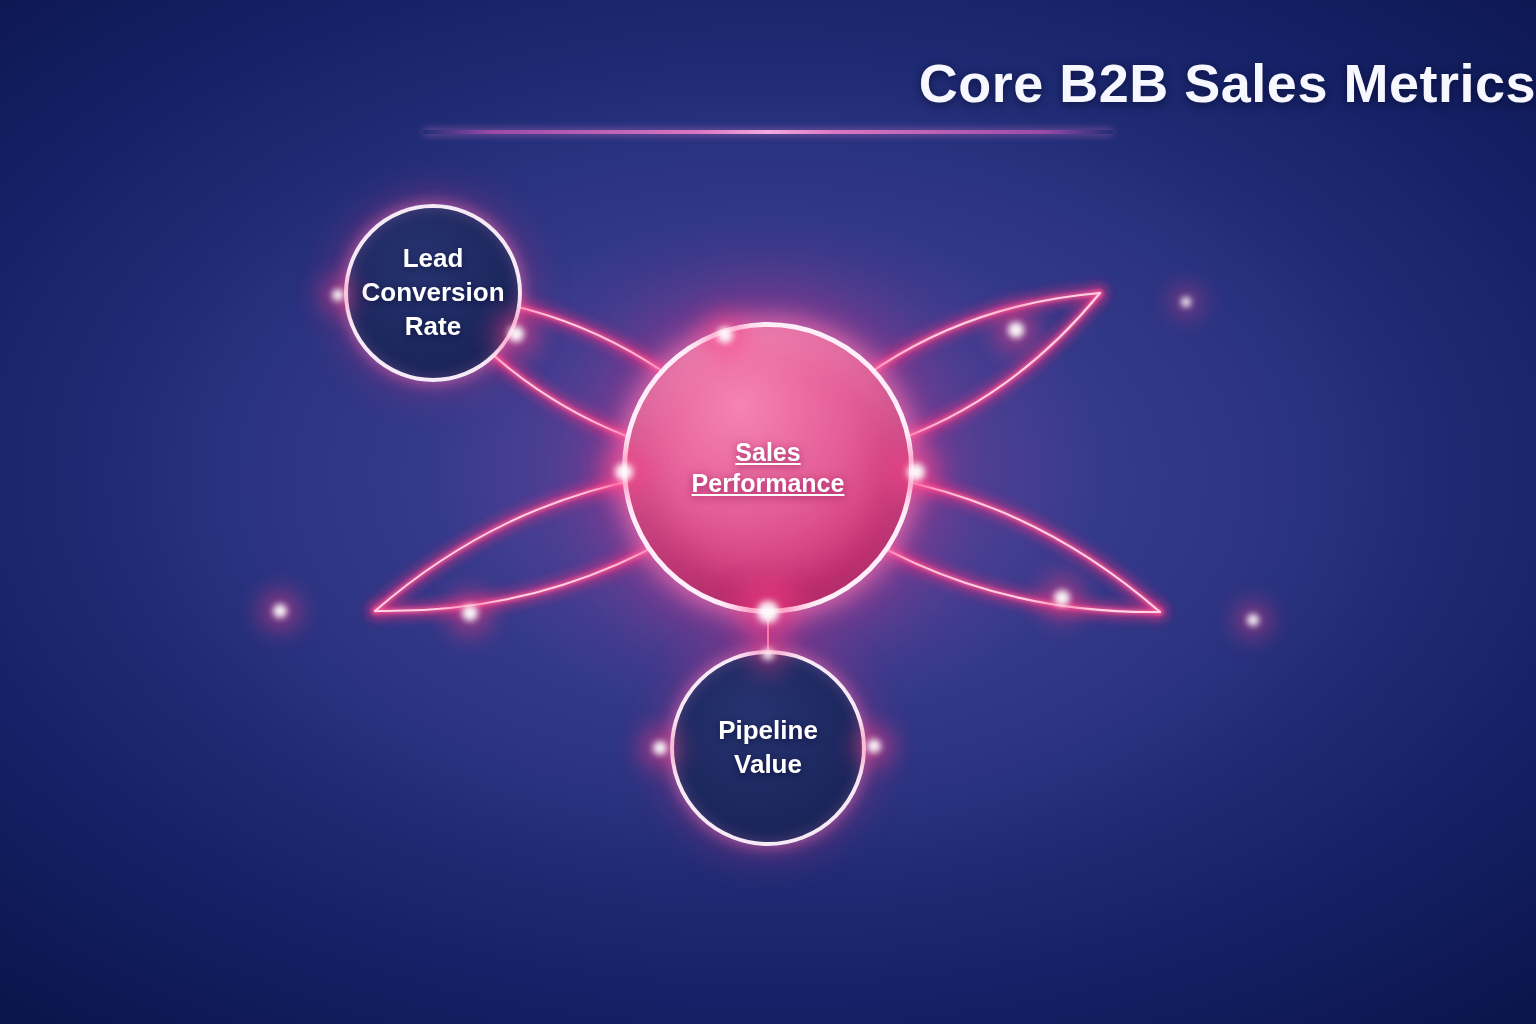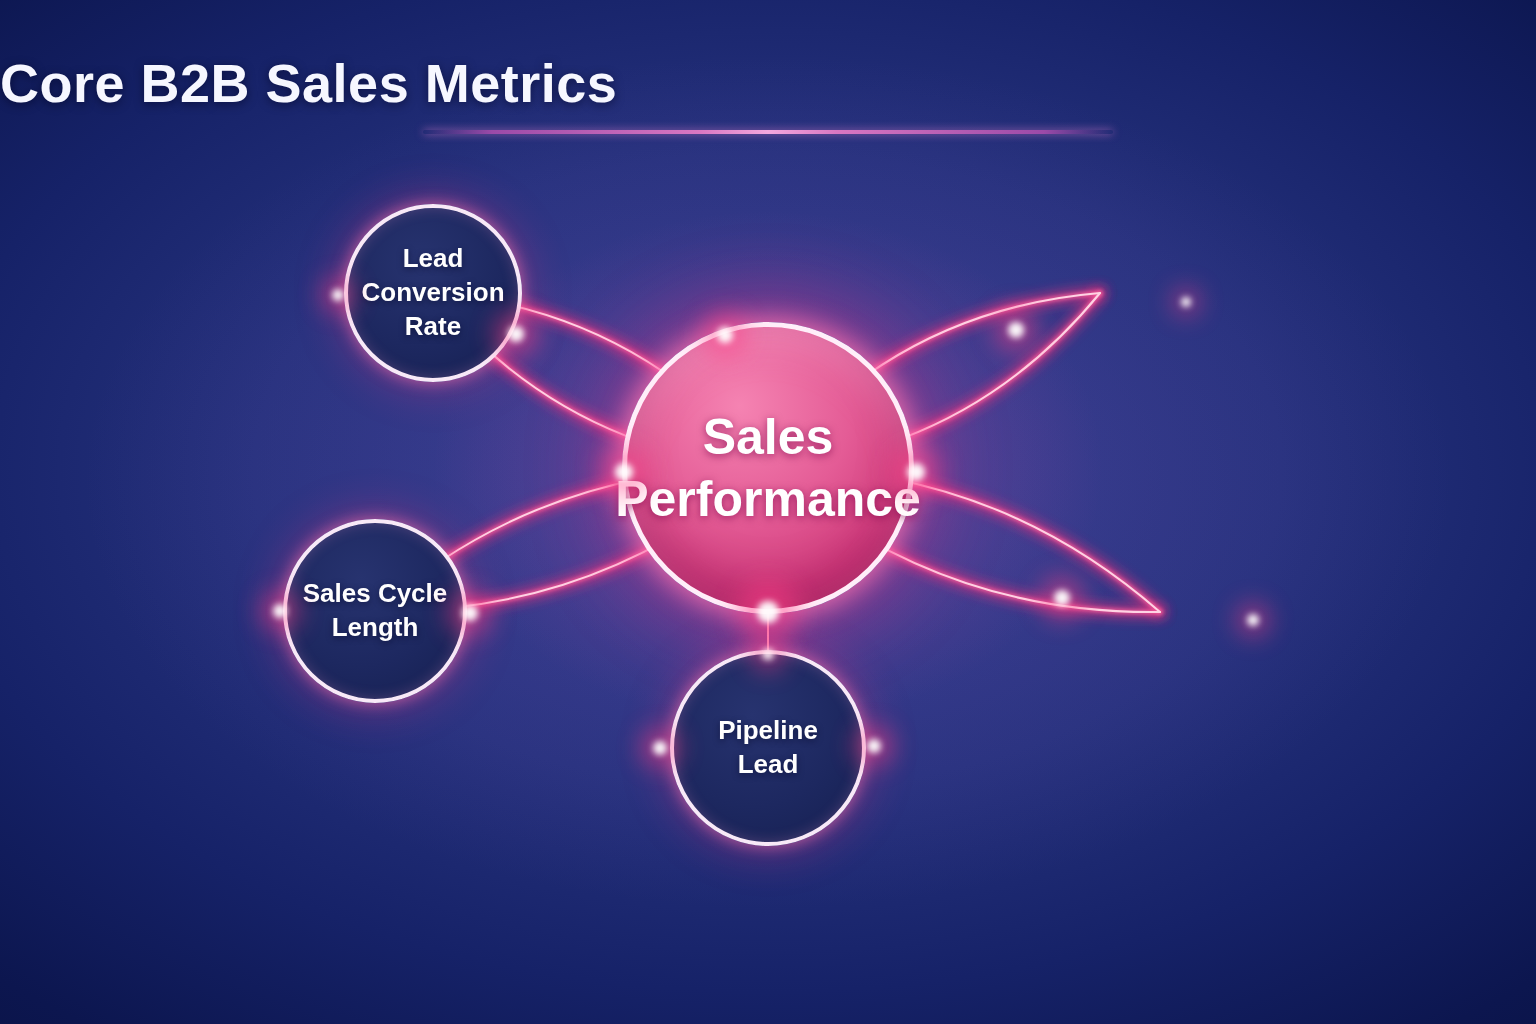--- a/index.html
+++ b/index.html
@@ -14,21 +14,21 @@
   .stage { position: absolute; inset: 0; }
 
   .center-haze {
     position: absolute; left: 338px; top: 138px; width: 860px; height: 660px;
     background: radial-gradient(closest-side, rgba(205,80,175,0.24), rgba(205,80,175,0.10) 55%, rgba(205,80,175,0) 78%);
     pointer-events: none;
   }
 
   .title {
     position: absolute; top: 52px; left: 0; width: 100%;
-    text-align: left; color: #f6f7ff;
+    text-align: right; color: #f6f7ff;
     font-size: 54px; font-weight: 700; letter-spacing: 0.5px;
     text-shadow: 0 2px 10px rgba(0,0,30,0.55);
   }
   .title-underline {
     position: absolute; top: 130px; left: 50%; transform: translateX(-50%);
     width: 690px; height: 4px; border-radius: 3px;
     background: linear-gradient(90deg, rgba(120,40,140,0) 0%, #9b4aa8 10%, #d977c2 40%,
                 #f3a8de 50%, #d977c2 60%, #9b4aa8 90%, rgba(120,40,140,0) 100%);
     box-shadow: 0 0 9px rgba(232,130,210,0.65);
   }
@@ -51,21 +51,21 @@
   }
   .satellite .node-label { font-size: 26px; }
 
   .center-node {
     left: 622px; top: 322px; width: 292px; height: 292px;
     background: radial-gradient(circle at 40% 28%, #f583b2 0%, #e45c96 42%, #d03a7b 72%, #b22560 100%);
     border: 5px solid #ffeef9;
     box-shadow: 0 0 24px 5px rgba(255,120,180,0.75), 0 0 75px 20px rgba(255,45,130,0.40),
                 inset 0 -20px 45px rgba(125,8,70,0.38), inset 0 16px 34px rgba(255,195,225,0.35);
   }
-  .center-node .node-label { font-size: 50px; line-height: 1.25; text-shadow: 0 2px 9px rgba(120,0,70,0.65); }
+  .center-node .node-label { font-size: 25px; line-height: 1.25; text-shadow: 0 2px 9px rgba(120,0,70,0.65); text-decoration: underline; }
 
   .node-lead-conversion-rate { left: 344px; top: 204px; width: 178px; height: 178px; }
   .node-deal-win-rate        { left: 1011px; top: 204px; width: 178px; height: 178px; }
   .node-sales-cycle-length   { left: 283px; top: 519px; width: 184px; height: 184px; }
   .node-average-deal-size    { left: 1065px; top: 517px; width: 190px; height: 190px; }
   .node-pipeline-value       { left: 670px; top: 650px; width: 196px; height: 196px; }
 </style>
 </head>
 <body>
 
@@ -122,29 +122,25 @@
 Performance</div>
   </div>
 
   <div class="node satellite node-lead-conversion-rate">
     <div class="node-label">Lead
 Conversion
 Rate</div>
   </div>
 
 
-  <div class="node satellite node-sales-cycle-length">
-    <div class="node-label">Sales Cycle
-Length</div>
-  </div>
 
 
   <div class="node satellite node-pipeline-value">
     <div class="node-label">Pipeline
-Lead</div>
+Value</div>
   </div>
 
   <svg id="hotspot-layer" class="layer" width="1536" height="1024" viewBox="0 0 1536 1024">
     <defs>
       <filter id="hotGlow" x="-200%" y="-200%" width="500%" height="500%">
         <feGaussianBlur stdDeviation="12"></feGaussianBlur>
       </filter>
       <filter id="hotCore" x="-150%" y="-150%" width="400%" height="400%">
         <feGaussianBlur stdDeviation="3"></feGaussianBlur>
       </filter>

